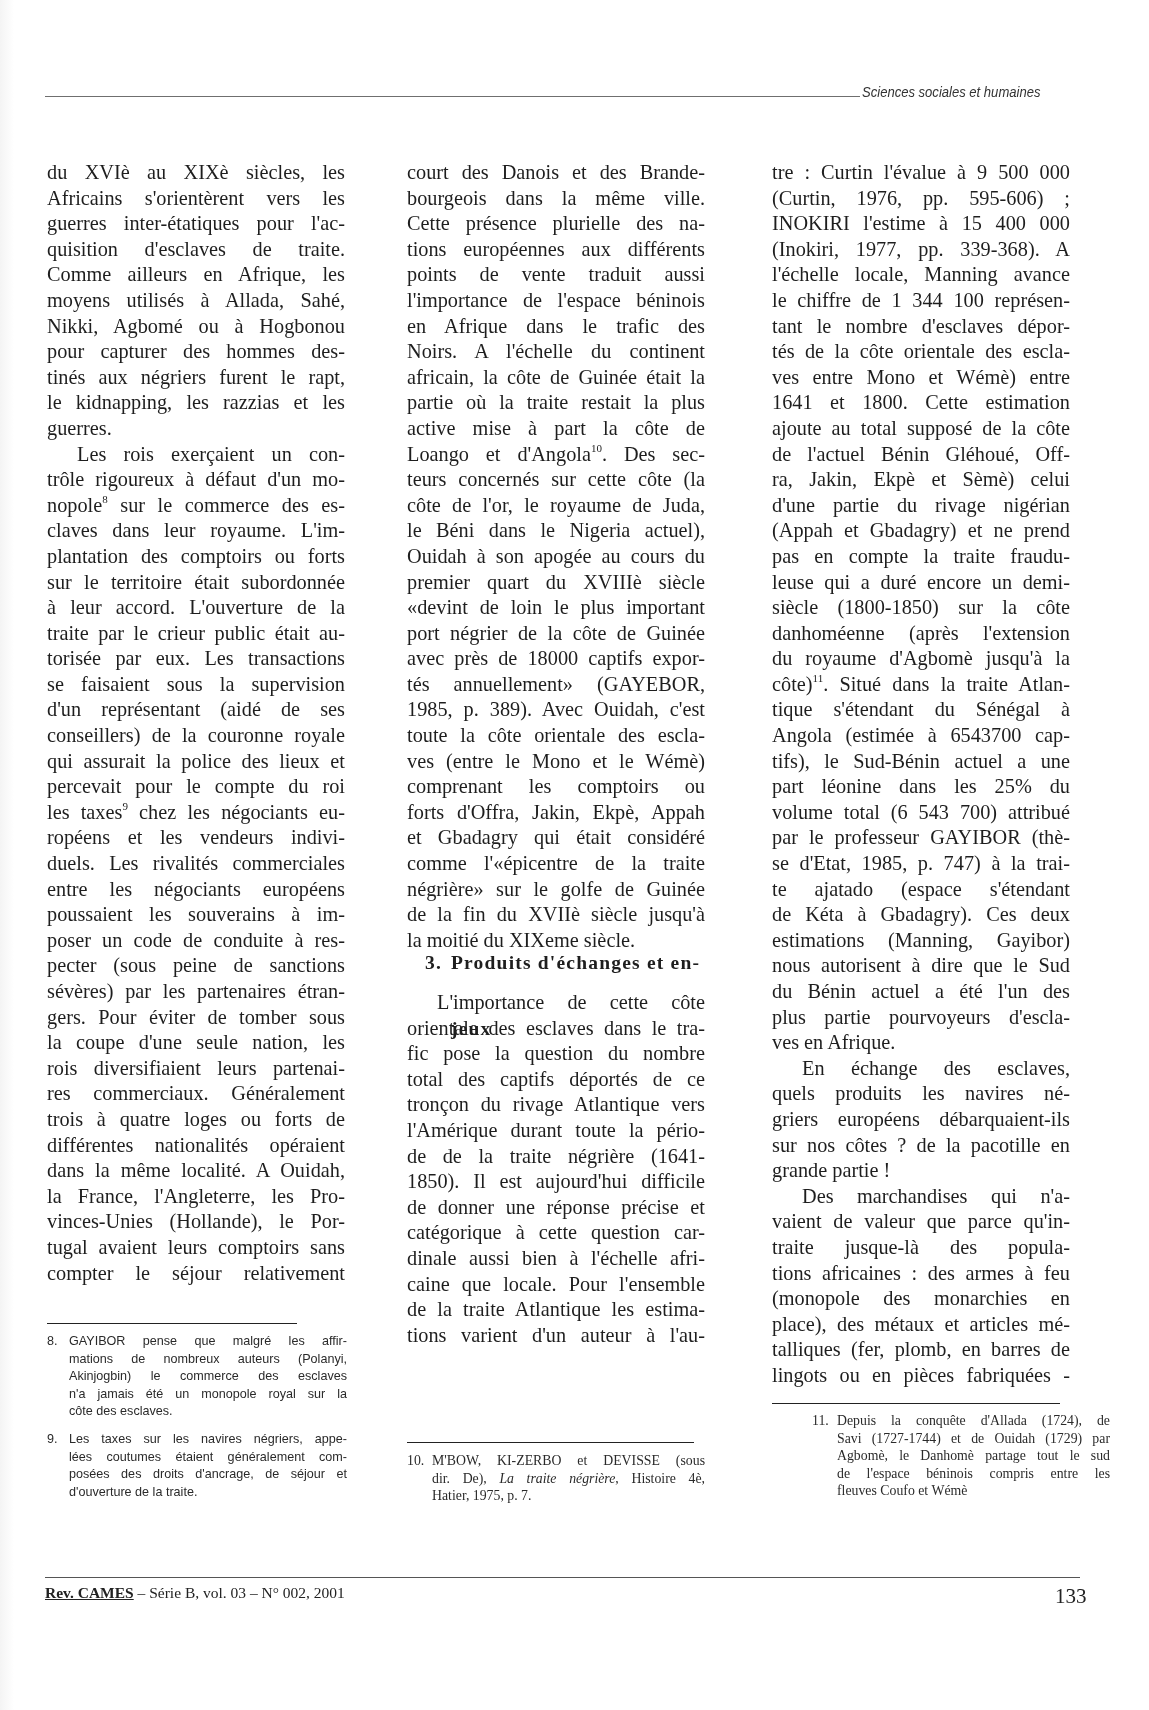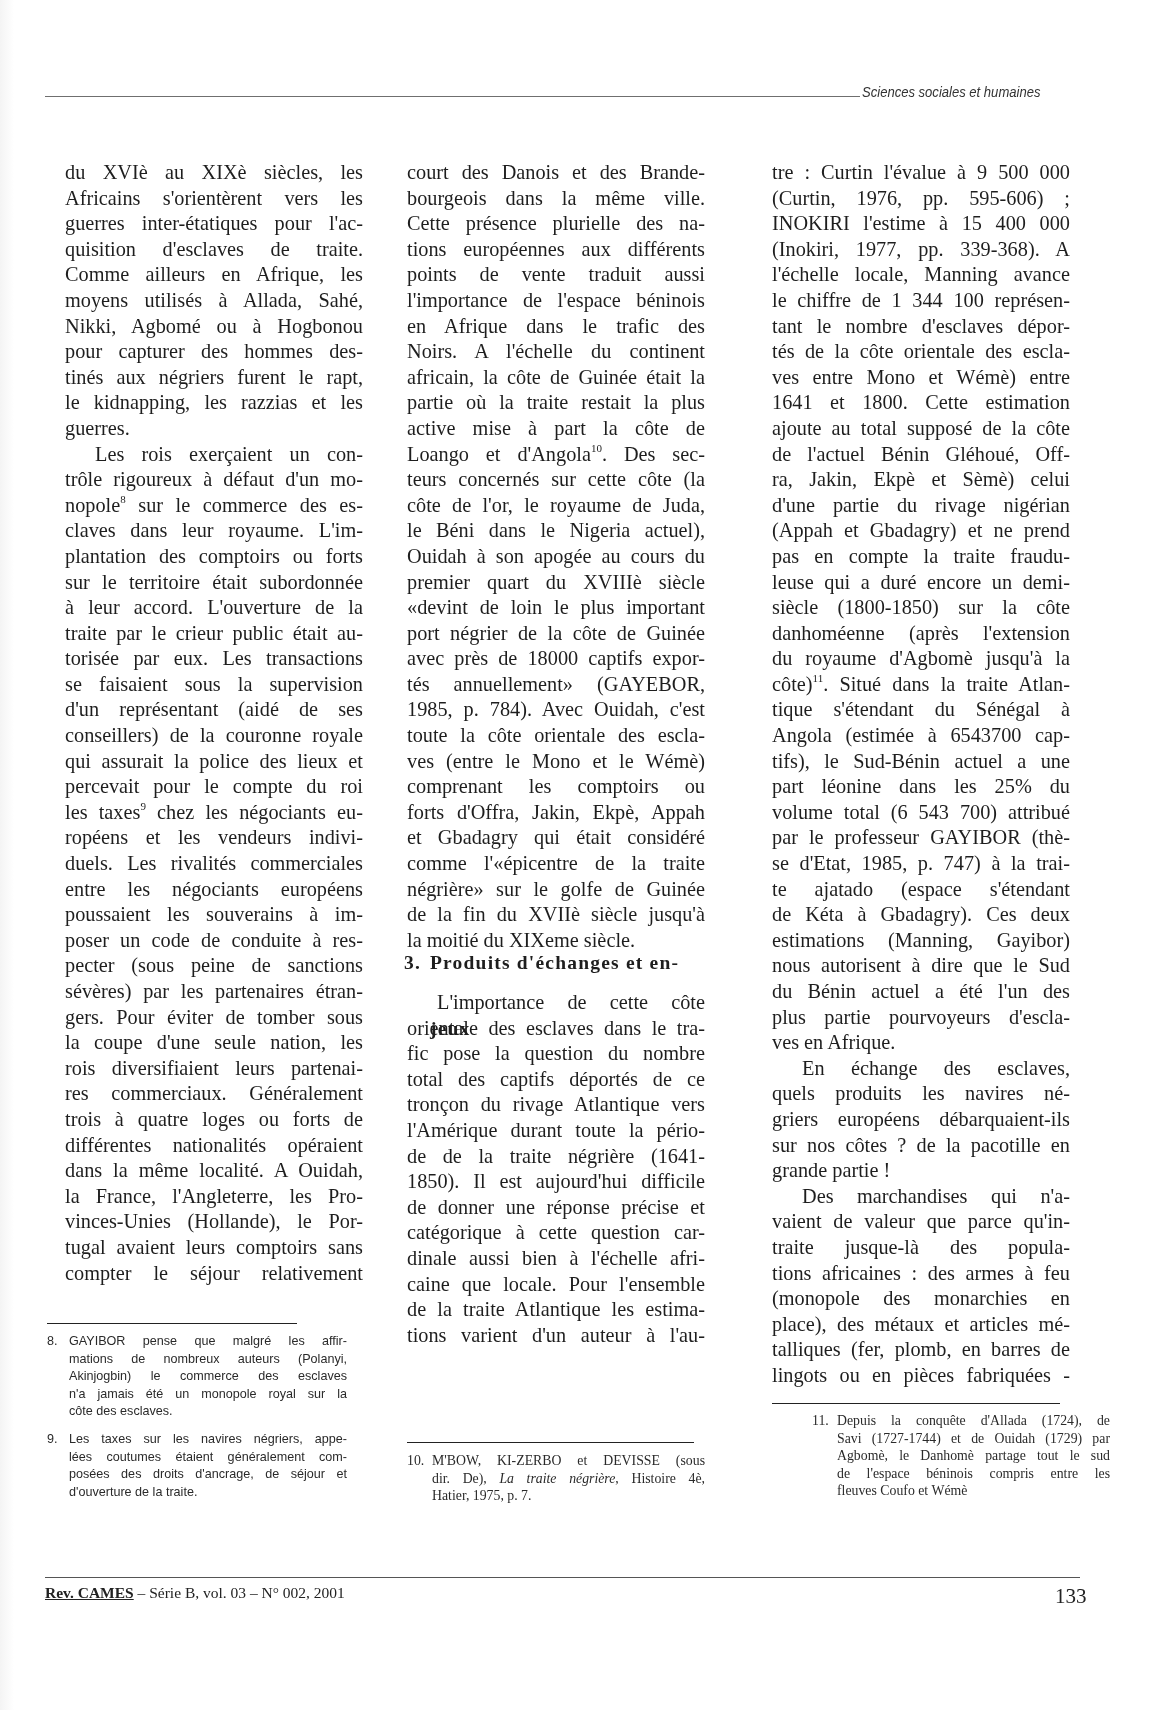--- a/index.html
+++ b/index.html
@@ -1,27 +1,27 @@
 <!DOCTYPE html>
 <html><head>
 <meta charset="utf-8">
 <style>
   html, body { margin: 0; padding: 0; background: #ffffff; }
   body { width: 1149px; height: 1710px; position: relative; overflow: hidden; font-family: "Liberation Serif", "DejaVu Serif", serif; color: #1e1e1e; }
   .header-rule { position: absolute; left: 45px; top: 96px; width: 815px; height: 1px; background: #6f6f6f; }
   .header-title { position: absolute; left: 862px; top: 84px; font-family: "Liberation Sans", "DejaVu Sans", sans-serif; font-style: italic; font-size: 14.5px; color: #333; transform: scaleX(0.9); transform-origin: left; white-space: nowrap; }
   .col { position: absolute; top: 160px; width: 298px; }
-  .col.c1 { left: 65px; }
+  .col.c1 { left: 47px; }
   .col.c2 { left: 407px; }
   .col.c3 { left: 772px; }
   .line { font-size: 20.3px; line-height: 25.6px; height: 25.6px; white-space: nowrap; text-align: justify; text-align-last: justify; }
   .line.last { text-align-last: left; }
   .line.indent { padding-left: 30px; }
   sup { font-size: 11px; line-height: 0; vertical-align: 9px; }
-  .heading { position: absolute; left: 404px; top: 950px; width: 298px; font-weight: bold; font-size: 19.5px; line-height: 26px; letter-spacing: 1.2px; }
+  .heading { position: absolute; left: 425px; top: 950px; width: 298px; font-weight: bold; font-size: 19.5px; line-height: 26px; letter-spacing: 1.2px; }
   .heading .num { display: inline-block; width: 26px; }
   .heading .l2 { padding-left: 26px; display: block; margin-top: 40px; }
   .fn-rule { position: absolute; height: 1px; background: #222; }
   .fn { position: absolute; font-family: "Liberation Sans", "DejaVu Sans", sans-serif; font-size: 12.6px; line-height: 17.6px; color: #2a2a2a; }
   .fn .row { display: flex; }
   .fn .n { width: 22px; flex: none; }
   .fn .t { flex: 1; }
   .fn .t div { white-space: nowrap; text-align: justify; text-align-last: justify; }
   .fn .t div.last { text-align-last: left; }
   .fn-serif { font-family: "Liberation Serif", "DejaVu Serif", serif; font-size: 13.8px; }
@@ -100,21 +100,21 @@
     <div class="line"><span>Loango et d'Angola</span><sup>10</sup><span>. Des sec-</span></div>
     <div class="line"><span>teurs concernés sur cette côte (la</span></div>
     <div class="line"><span>côte de l'or, le royaume de Juda,</span></div>
     <div class="line"><span>le Béni dans le Nigeria actuel),</span></div>
     <div class="line"><span>Ouidah à son apogée au cours du</span></div>
     <div class="line"><span>premier quart du XVIIIè siècle</span></div>
     <div class="line"><span>«devint de loin le plus important</span></div>
     <div class="line"><span>port négrier de la côte de Guinée</span></div>
     <div class="line"><span>avec près de 18000 captifs expor-</span></div>
     <div class="line"><span>tés annuellement» (GAYEBOR,</span></div>
-    <div class="line"><span>1985, p. 784). Avec Ouidah, c'est</span></div>
+    <div class="line"><span>1985, p. 389). Avec Ouidah, c'est</span></div>
     <div class="line"><span>toute la côte orientale des escla-</span></div>
     <div class="line"><span>ves (entre le Mono et le Wémè)</span></div>
     <div class="line"><span>comprenant les comptoirs ou</span></div>
     <div class="line"><span>forts d'Offra, Jakin, Ekpè, Appah</span></div>
     <div class="line"><span>et Gbadagry qui était considéré</span></div>
     <div class="line"><span>comme l'«épicentre de la traite</span></div>
     <div class="line"><span>négrière» sur le golfe de Guinée</span></div>
     <div class="line"><span>de la fin du XVIIè siècle jusqu'à</span></div>
     <div class="line last"><span>la moitié du XIXeme siècle.</span></div>
   </div>

